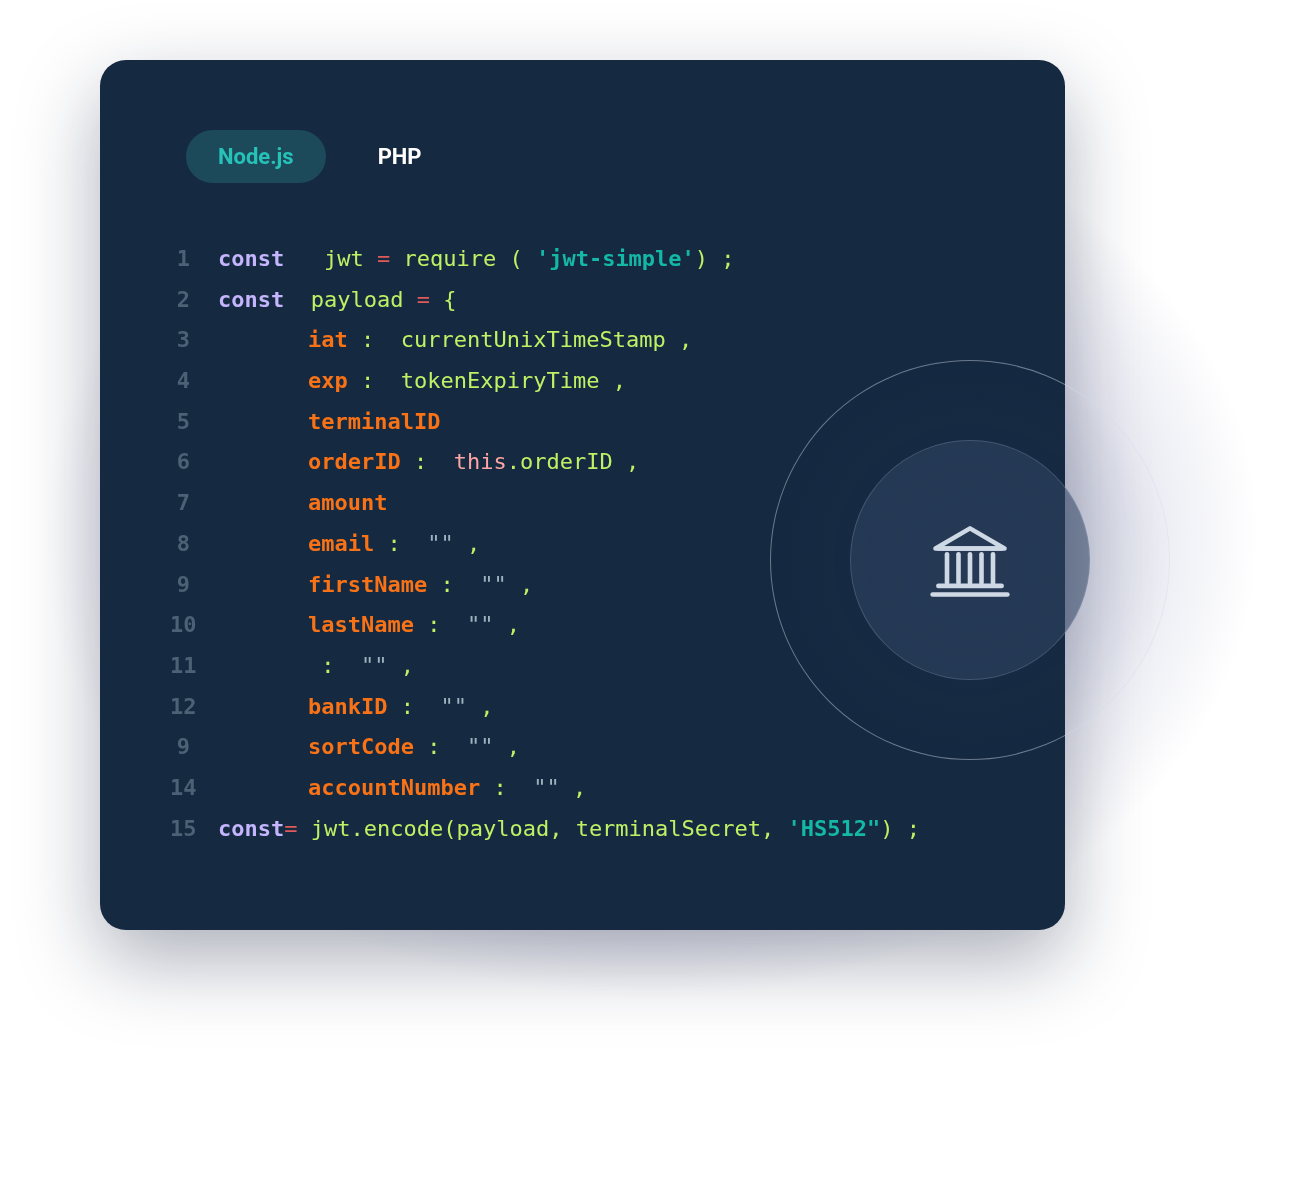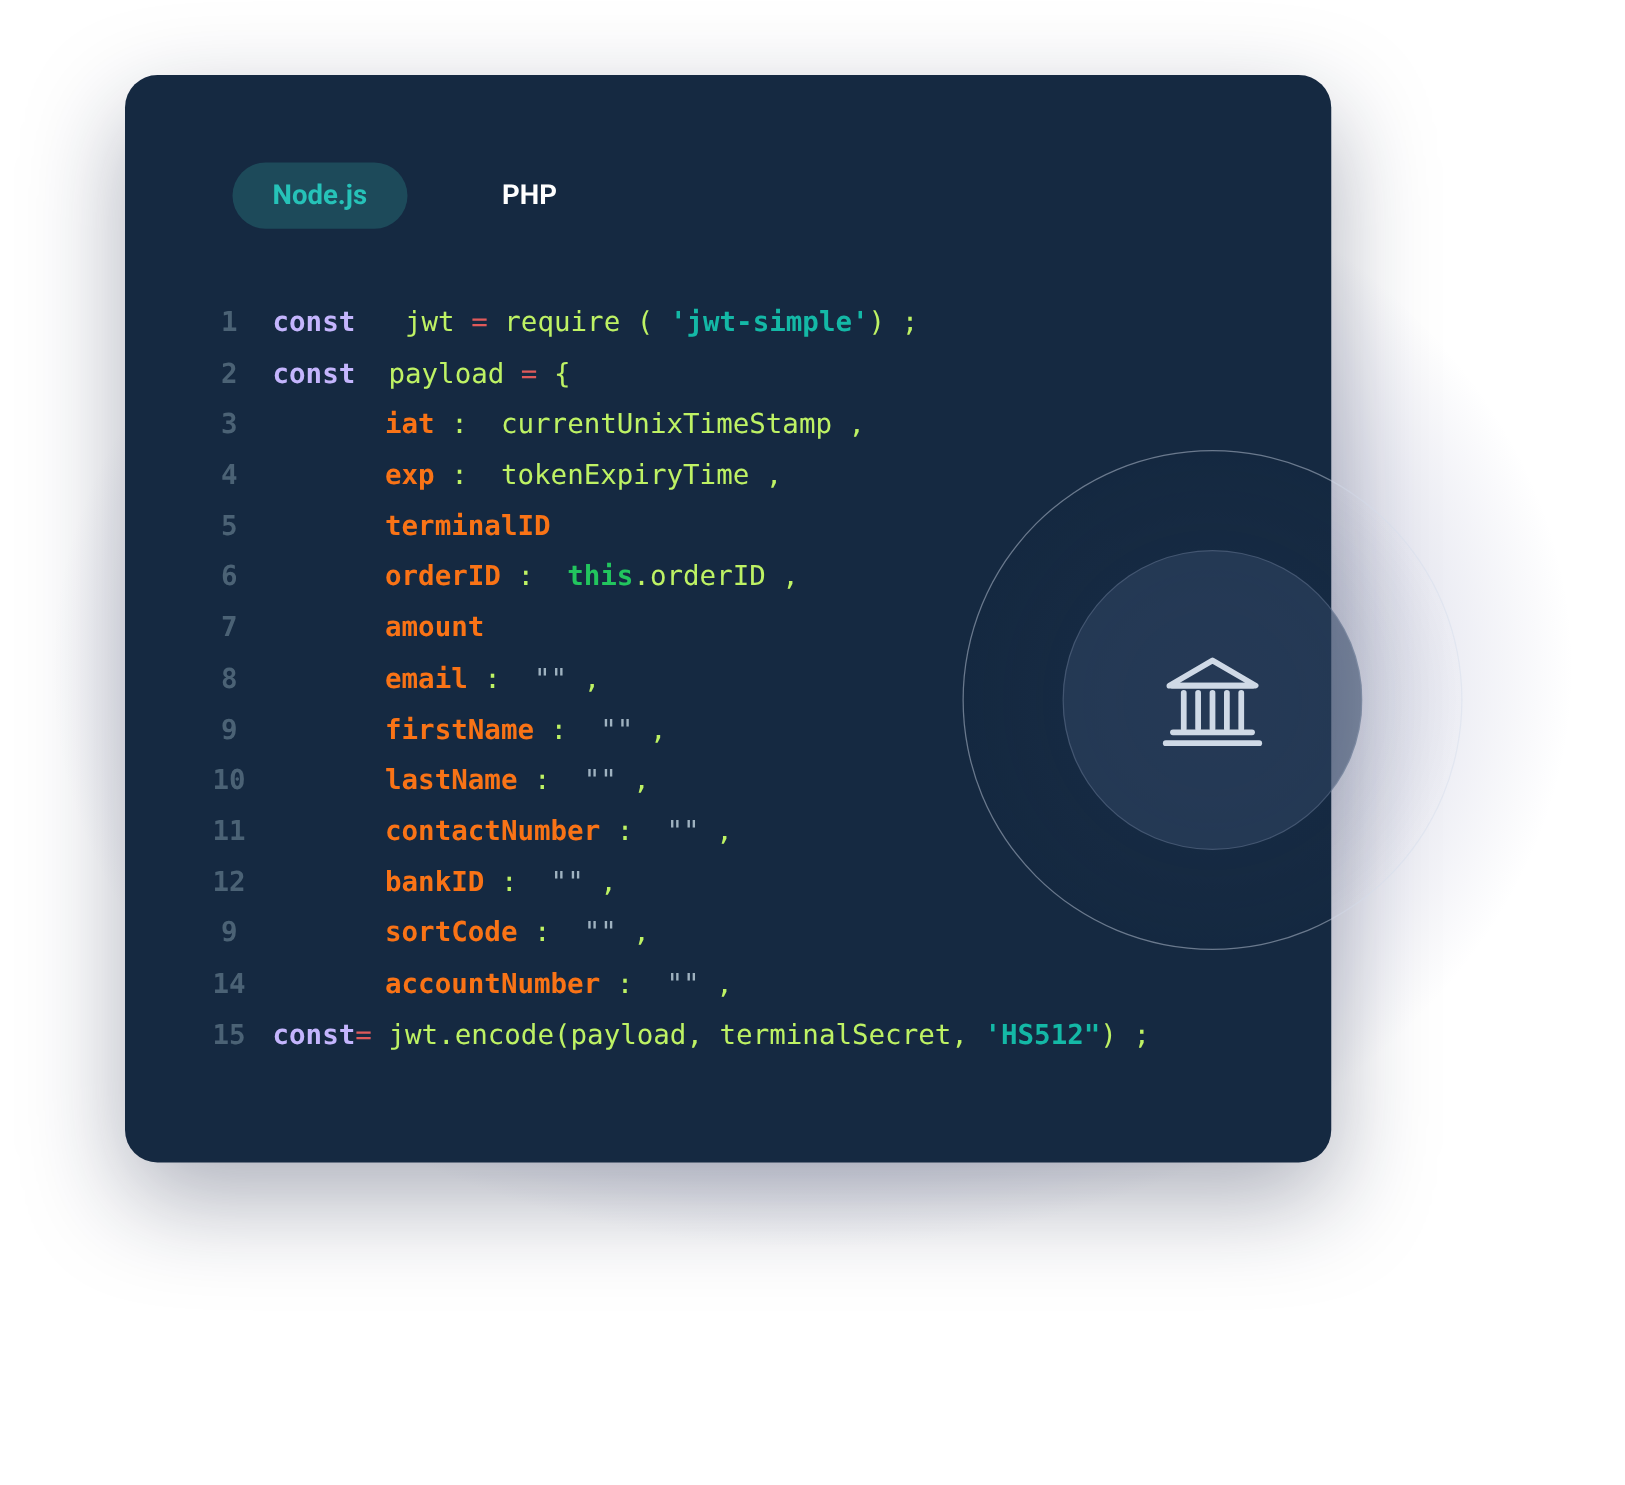--- a/index.html
+++ b/index.html
@@ -23,21 +23,21 @@
     top: 60px;
     width: 965px;
     height: 870px;
     background: #152941;
     border-radius: 26px;
     padding: 70px 70px 40px 70px;
     box-shadow: 0 30px 80px rgba(20,30,60,0.35);
   }
   .tabs {
     display: flex;
-    gap: 44px;
+    gap: 20px;
     align-items: center;
     margin-bottom: 56px;
     margin-left: 16px;
   }
   .tab {
     padding: 14px 32px;
     border-radius: 999px;
     font-size: 22px;
     font-weight: 700;
     color: #ffffff;
@@ -64,21 +64,21 @@
     padding-right: 28px;
     flex-shrink: 0;
   }
   .indent1 { width: 90px; flex-shrink: 0; }
   .tok { white-space: pre; }
   .c-kw   { color: #c4b5fd; font-weight: 700; }
   .c-txt  { color: #bef264; }
   .c-op   { color: #e05a5a; }
   .c-str  { color: #14b8a6; font-weight: 600; }
   .c-prop { color: #f97316; font-weight: 600; text-align: center; }
-  .c-this { color: #22c55e; font-weight: 700; }
+  .c-this { color: #fca5a5; font-weight: 400; }
   .c-dim  { color: #9fb2c0; }
 
   
   .ring-outer {
     position: absolute;
     left: 770px;
     top: 360px;
     width: 400px;
     height: 400px;
     border-radius: 50%;
@@ -178,21 +178,20 @@
         <span class="ln">10</span>
         <span class="indent1"></span>
         <span class="tok c-prop">lastName</span>
         <span class="tok c-txt"> :  </span>
         <span class="tok c-dim">""</span>
         <span class="tok c-txt"> ,</span>
       </div>
       <div class="line">
         <span class="ln">11</span>
         <span class="indent1"></span>
-        <span class="tok c-prop">contactNumber</span>
         <span class="tok c-txt"> :  </span>
         <span class="tok c-dim">""</span>
         <span class="tok c-txt"> ,</span>
       </div>
       <div class="line">
         <span class="ln">12</span>
         <span class="indent1"></span>
         <span class="tok c-prop">bankID</span>
         <span class="tok c-txt"> :  </span>
         <span class="tok c-dim">""</span>

